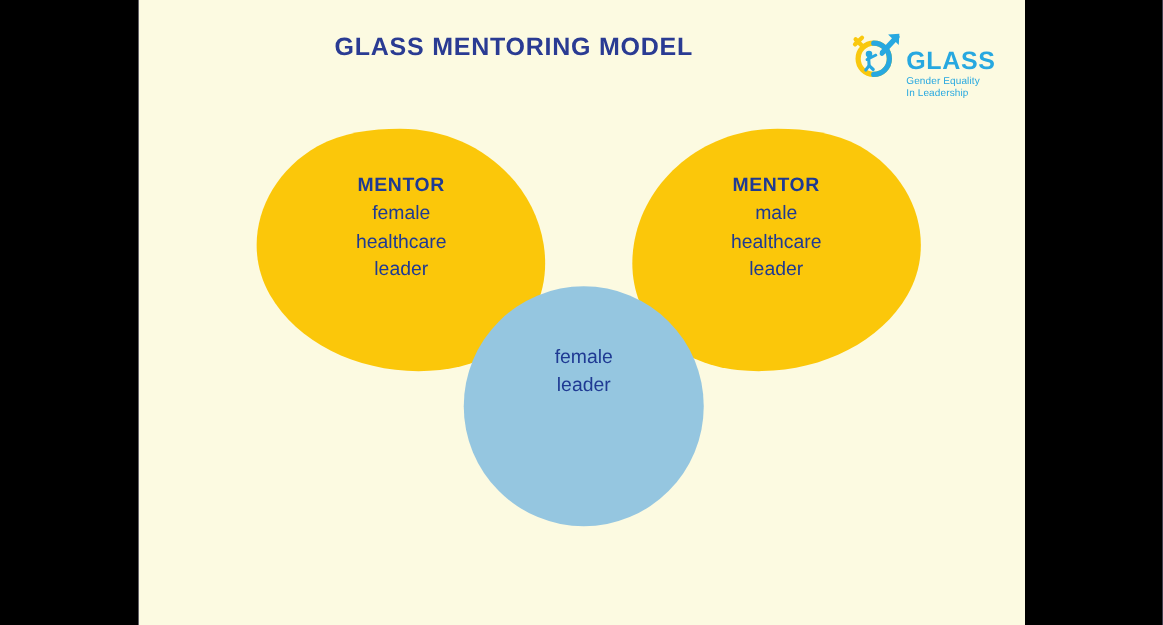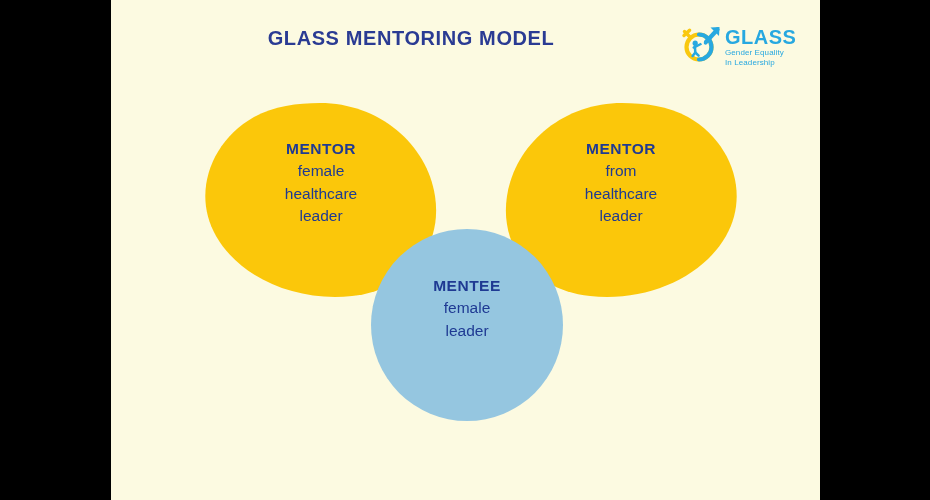--- a/index.html
+++ b/index.html
@@ -75,21 +75,21 @@
   #logo-mark {
     position: absolute;
     left: 0;
     top: 3px;
     width: 42px;
     height: 42px;
   }
   #logo-text {
     position: absolute;
     left: 44px;
-    top: 7px;
+    top: 19px;
     width: 84px;
   }
   #logo-word {
     display: block;
     color: #27a8e0;
     font-size: 20px;
     font-weight: bold;
     letter-spacing: 0.5px;
     line-height: 21px;
   }
@@ -201,31 +201,30 @@
       <svg viewBox="0 0 250 200" width="250" height="200" aria-hidden="true">
         <path d="M126 3
                  C67 3 19 44 11 96
                  C3 148 38 190 94 196
                  C150 202 206 178 230 136
                  C254 94 236 42 192 17
                  C172 6 149 3 126 3 Z" fill="#fbc70a"></path>
       </svg>
       <div class="node-text">
         <span class="node-role">MENTOR</span>
-        <span class="node-line">from</span>
+        <span class="node-line">male</span>
         <span class="node-line">healthcare</span>
         <span class="node-line">leader</span>
       </div>
     </div>
 
     <div class="circle" id="circle-mentee">
       <svg viewBox="0 0 194 194" width="194" height="194" aria-hidden="true">
         <circle cx="97" cy="97" r="96" fill="#95c6e0"></circle>
       </svg>
       <div class="node-text">
-        <span class="node-role">MENTEE</span>
         <span class="node-line">female</span>
         <span class="node-line">leader</span>
       </div>
     </div>
 
   </div>
 </div>
 
 </body></html>

